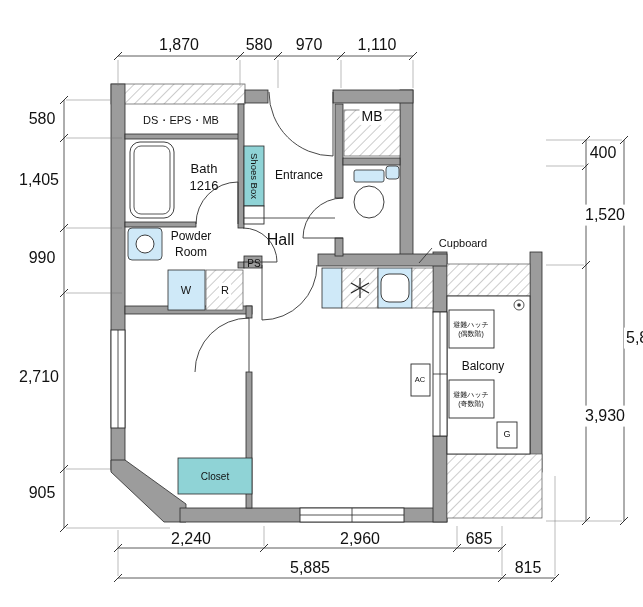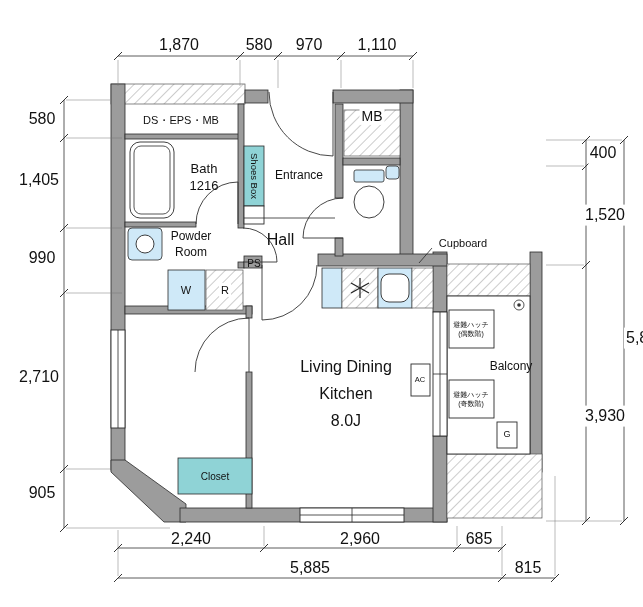--- a/index.html
+++ b/index.html
@@ -232,25 +232,22 @@
 <div class="lbl rot" style="left:254px;top:176px;font-size:9.5px;">Shoes Box</div>
 <div class="lbl" style="left:254px;top:223px;font-size:10px;margin-top:40px;">PS</div>
 <div class="lbl" style="left:299px;top:176px;font-size:12px;">Entrance</div>
 <div class="lbl bgw" style="left:372px;top:116px;font-size:14px;">MB</div>
 <div class="lbl" style="left:191px;top:245px;font-size:12px;">Powder
 Room</div>
 <div class="lbl" style="left:270px;top:240px;font-size:16px;padding-left:21px;">Hall</div>
 <div class="lbl" style="left:463px;top:243px;font-size:11px;">Cupboard</div>
 <div class="lbl" style="left:186px;top:290px;font-size:11px;">W</div>
 <div class="lbl bgw" style="left:225px;top:290px;font-size:11px;">R</div>
-<div class="lbl" style="left:346px;top:393px;font-size:16px;line-height:27px;">Living Dining
-Kitchen
-8.0J</div>
 <div class="lbl" style="left:215px;top:476px;font-size:10px;">Closet</div>
-<div class="lbl" style="left:483px;top:367px;font-size:12px;margin-left:28px;">Balcony</div>
+<div class="lbl" style="left:483px;top:367px;font-size:12px;">Balcony</div>
 <div class="lbl" style="left:471px;top:329px;font-size:7px;line-height:9px;">避難ハッチ
 (偶数階)</div>
 <div class="lbl" style="left:471px;top:399px;font-size:7px;line-height:9px;">避難ハッチ
 (奇数階)</div>
 <div class="lbl" style="left:420px;top:380px;font-size:7.5px;">AC</div>
 <div class="lbl" style="left:507px;top:435px;font-size:9px;">G</div>
 
 <div class="lbl dim" style="left:179px;top:45px;">1,870</div>
 <div class="lbl dim" style="left:259px;top:45px;">580</div>
 <div class="lbl dim" style="left:309px;top:45px;">970</div>

